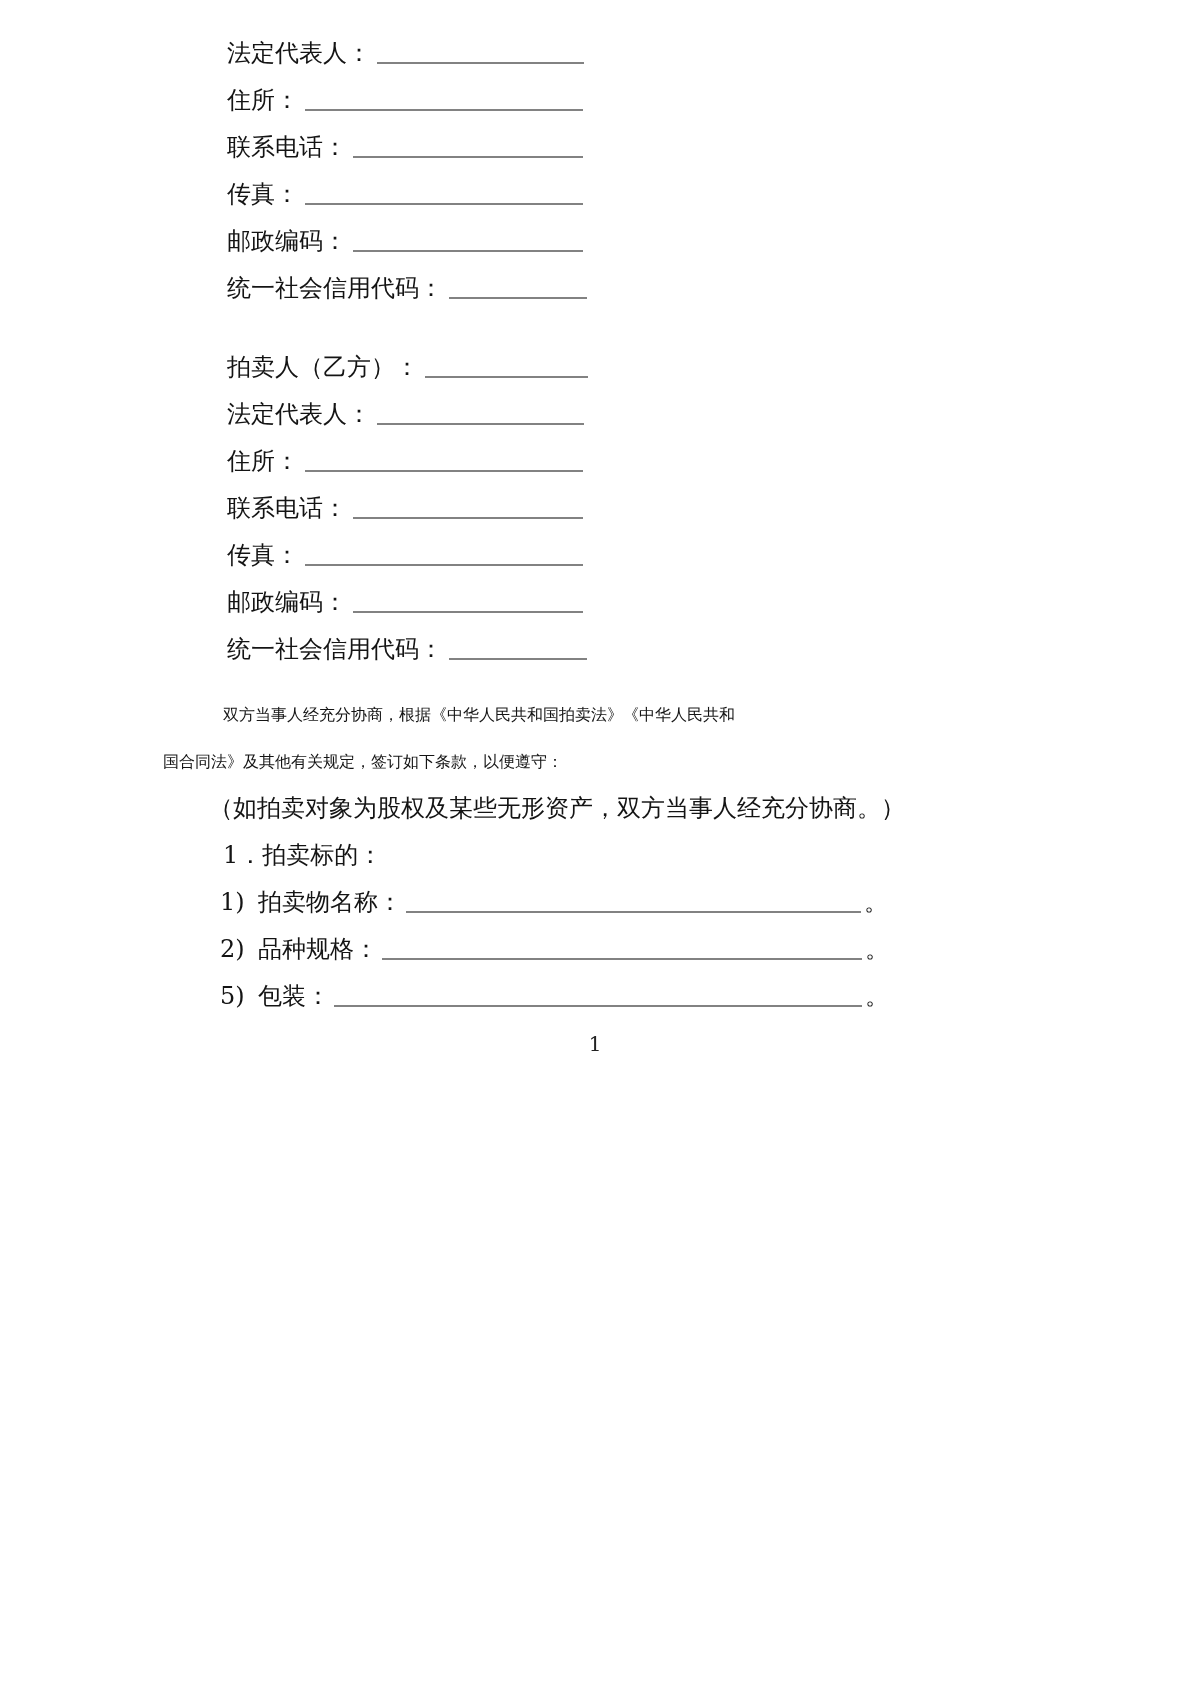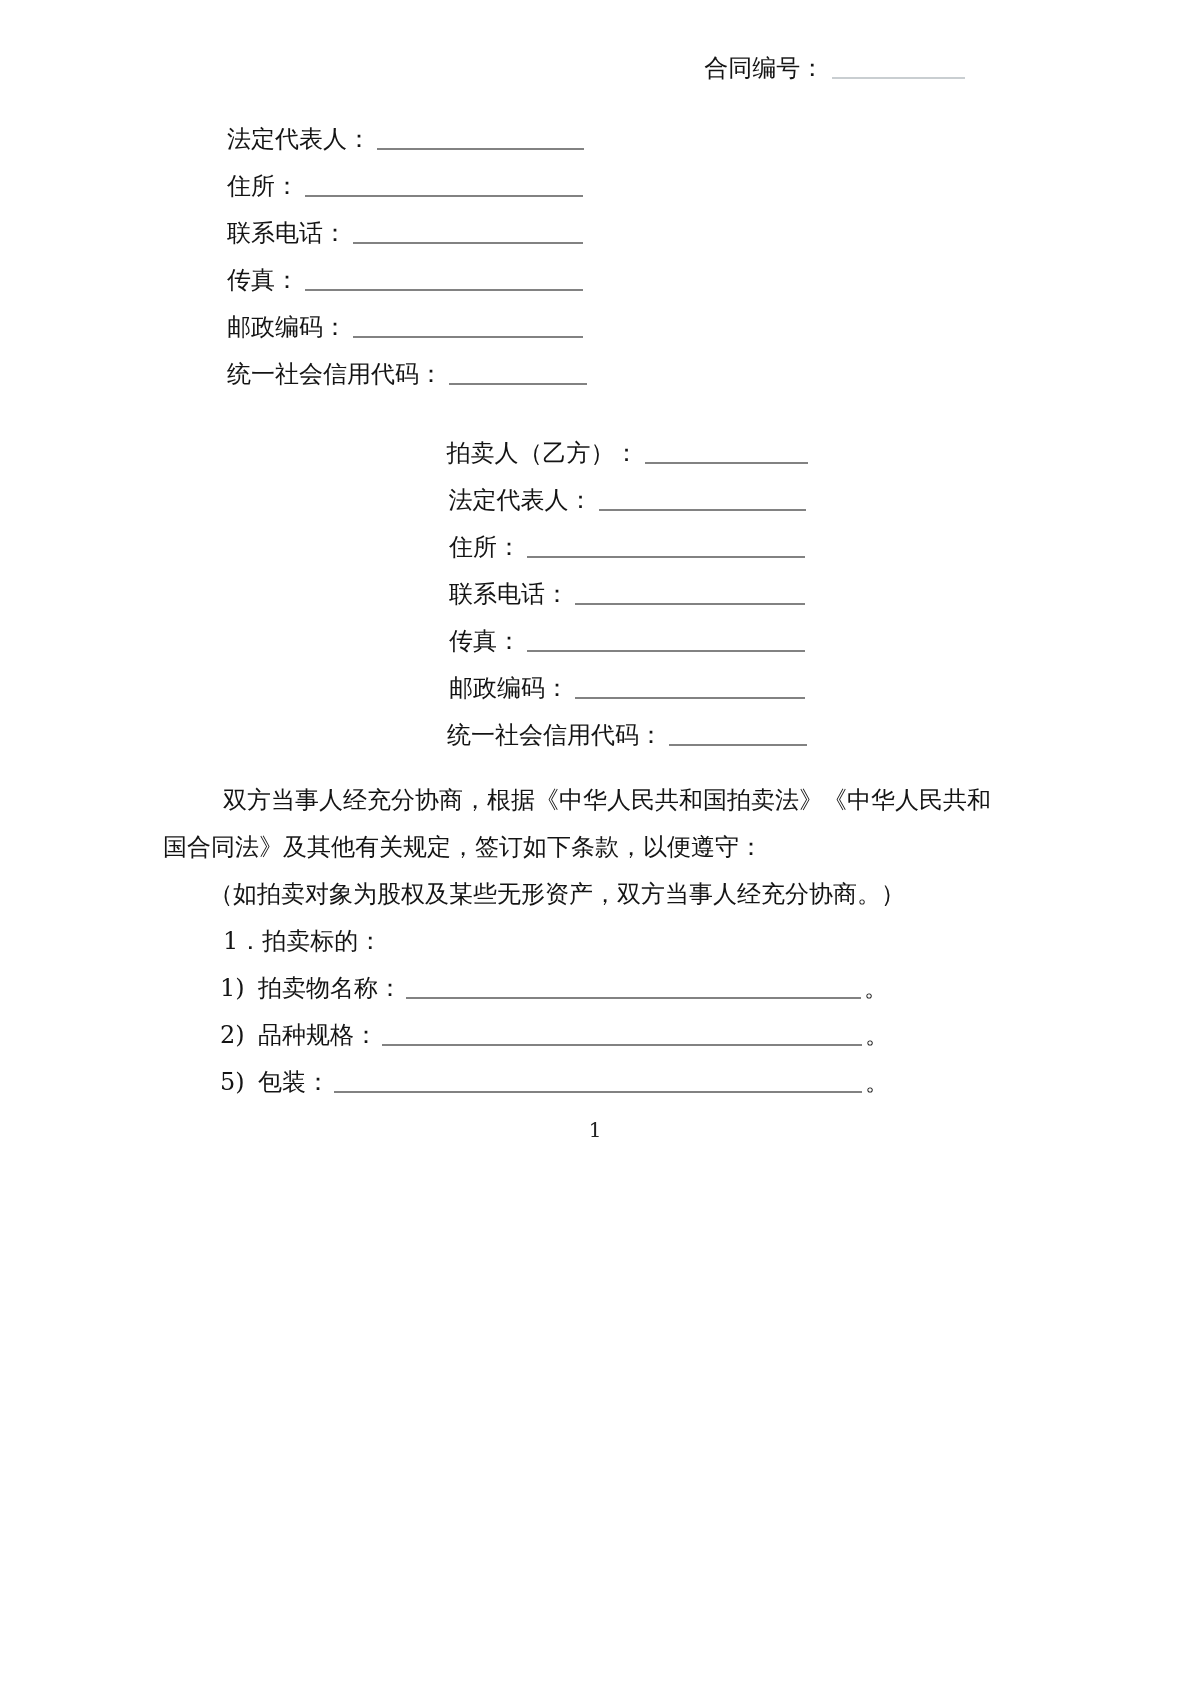--- a/index.html
+++ b/index.html
@@ -27,26 +27,26 @@
     text-align:right;
     padding-right:62px;
   }
   .blank{
     display:inline-block;
     border-bottom:2px solid #828282;
     transform:translateY(3px);
   }
   .contract-no .blank{border-bottom:2px solid #c9ced1;width:133px;}
   .fields{margin-top:30px;font-size:24px;}
-  .fields.party-b{margin-top:32px;text-align:center;}
+  .fields.party-b{margin-top:32px;}
   .field-row{height:47px;line-height:47px;padding-left:64px;white-space:nowrap;}
   .field-row .blank{margin-left:6px;}
   .preamble{
     margin-top:18px;
-    font-size:24px;
+    font-size:16px;
     line-height:47px;
   }
   .preamble .line1{padding-left:60px;}
   .preamble .line2{padding-left:0;}
   .article-heading{
     margin-top:22px;
     height:47px;line-height:47px;
     padding-left:60px;
     font-family:"DejaVu Sans","Liberation Sans",sans-serif;
     font-weight:700;
@@ -61,24 +61,20 @@
   .list-row .blank{margin:0 3px 0 4px;}
   .page-num{margin-top:12px;text-align:center;font-size:20px;color:#222;}
 </style>
 </head>
 <body>
 
 <div class="page">
   <div class="content">
 
 
-    <div class="contract-no">
-      <span>合同编号：</span>
-      <span class="blank"></span>
-    </div>
 
     <div class="fields party-a">
       <div class="field-row">
         <span>法定代表人：</span><span class="blank" style="width:207px"></span>
       </div>
       <div class="field-row">
         <span>住所：</span><span class="blank" style="width:278px"></span>
       </div>
       <div class="field-row">
         <span>联系电话：</span><span class="blank" style="width:230px"></span>

